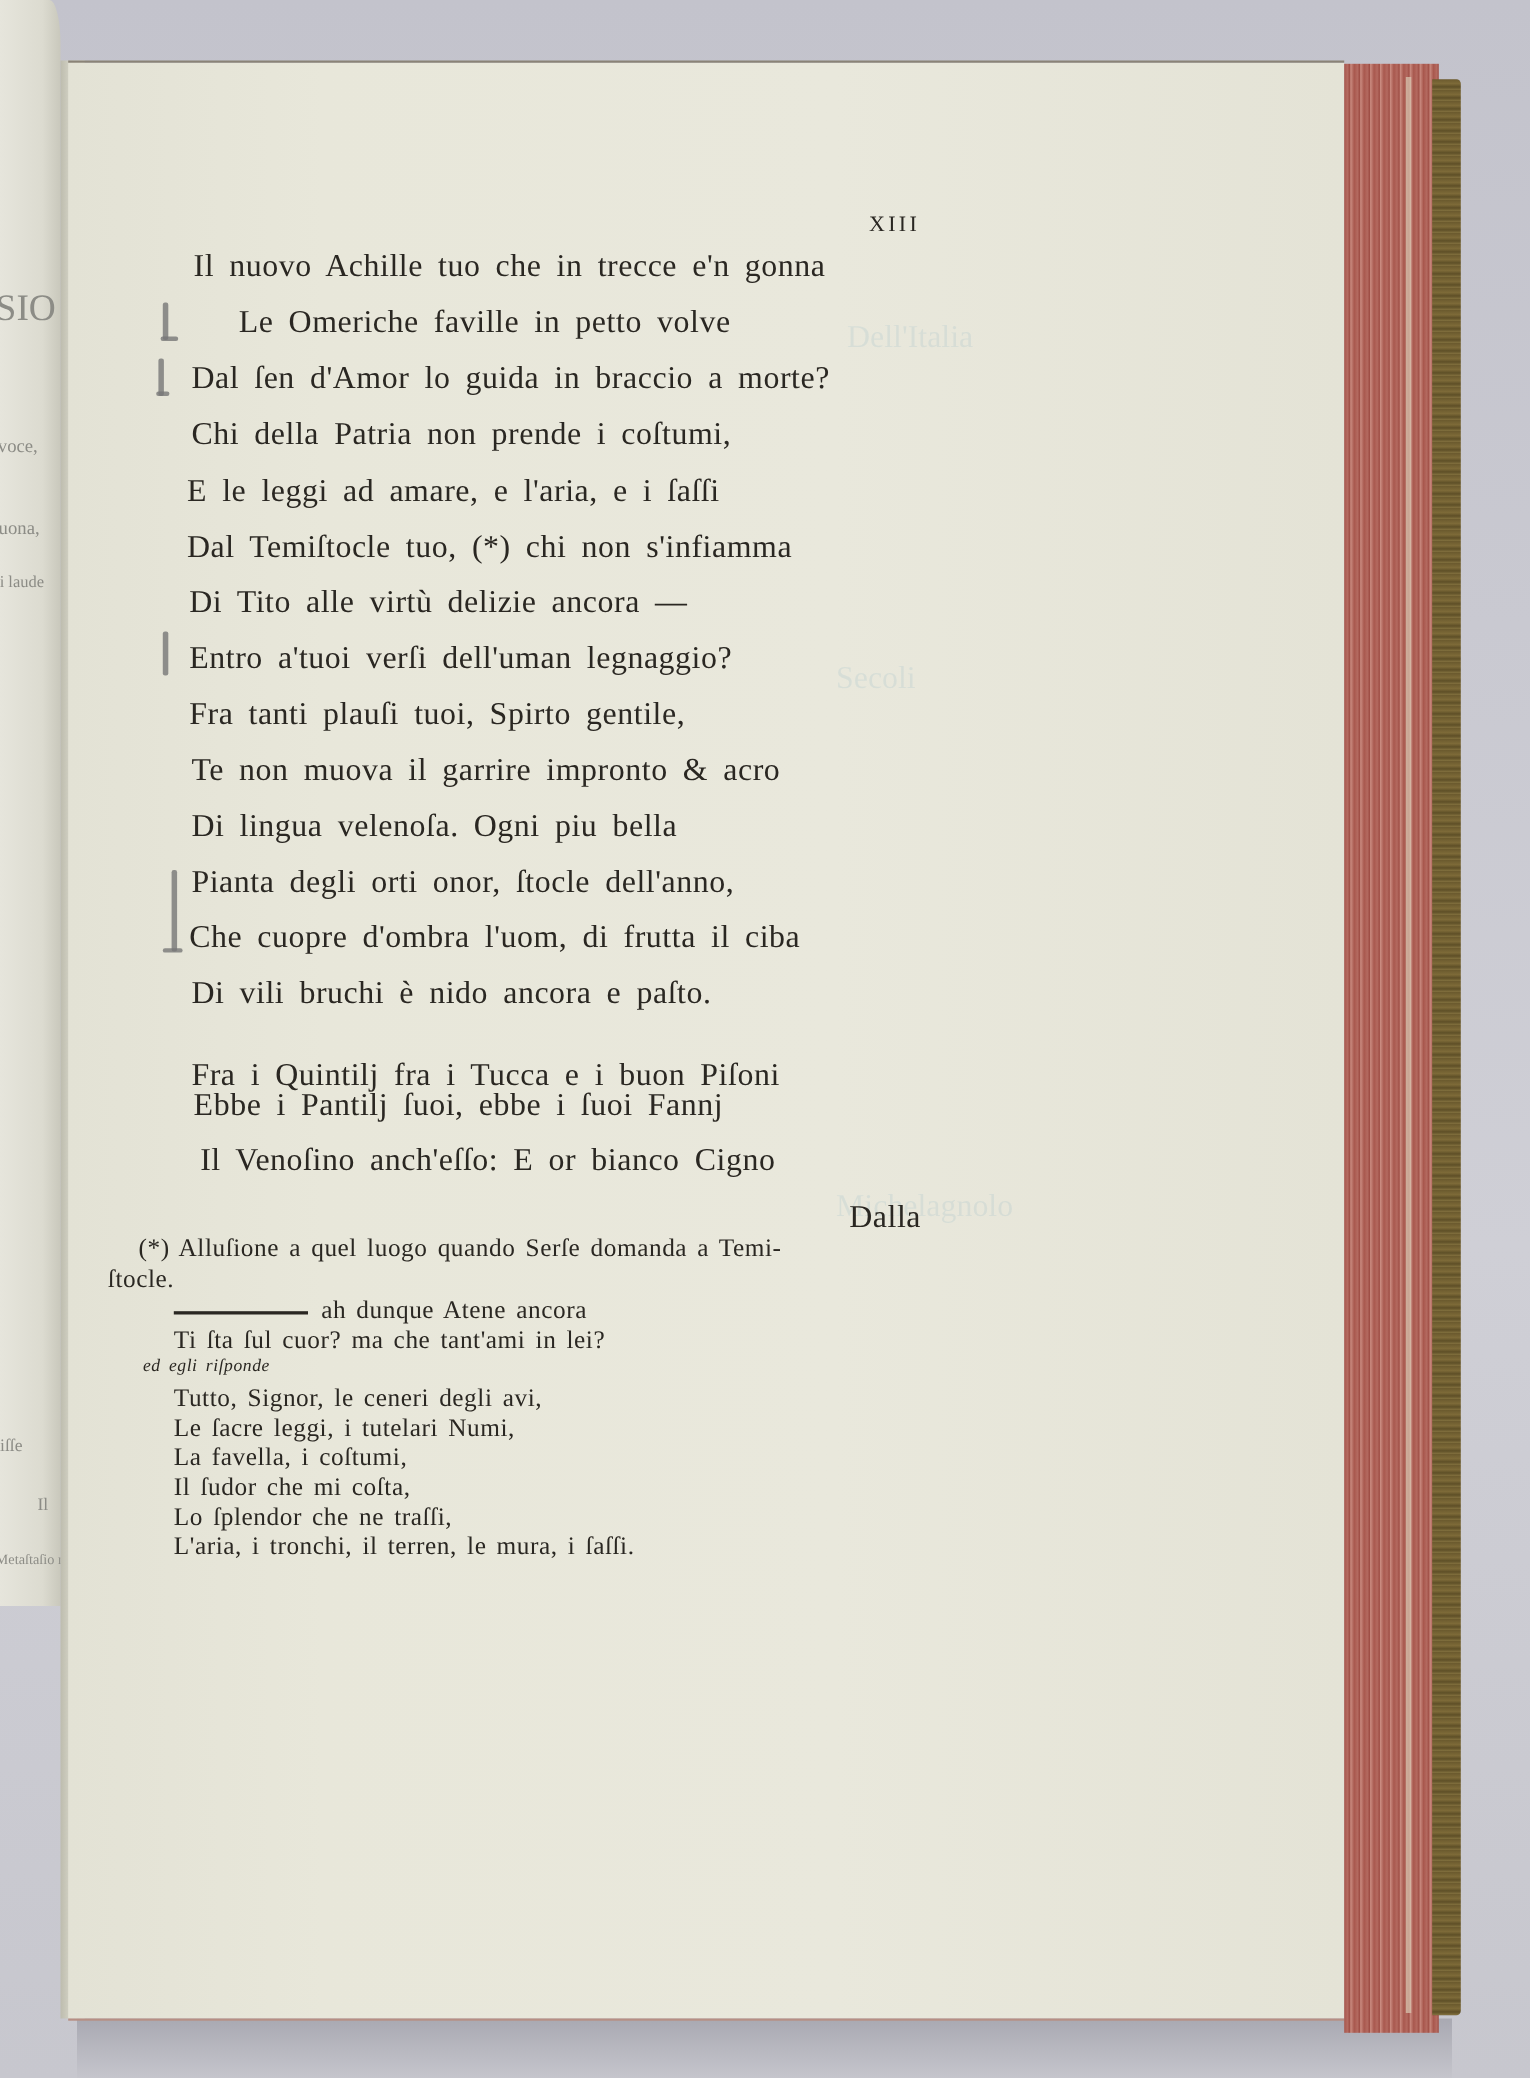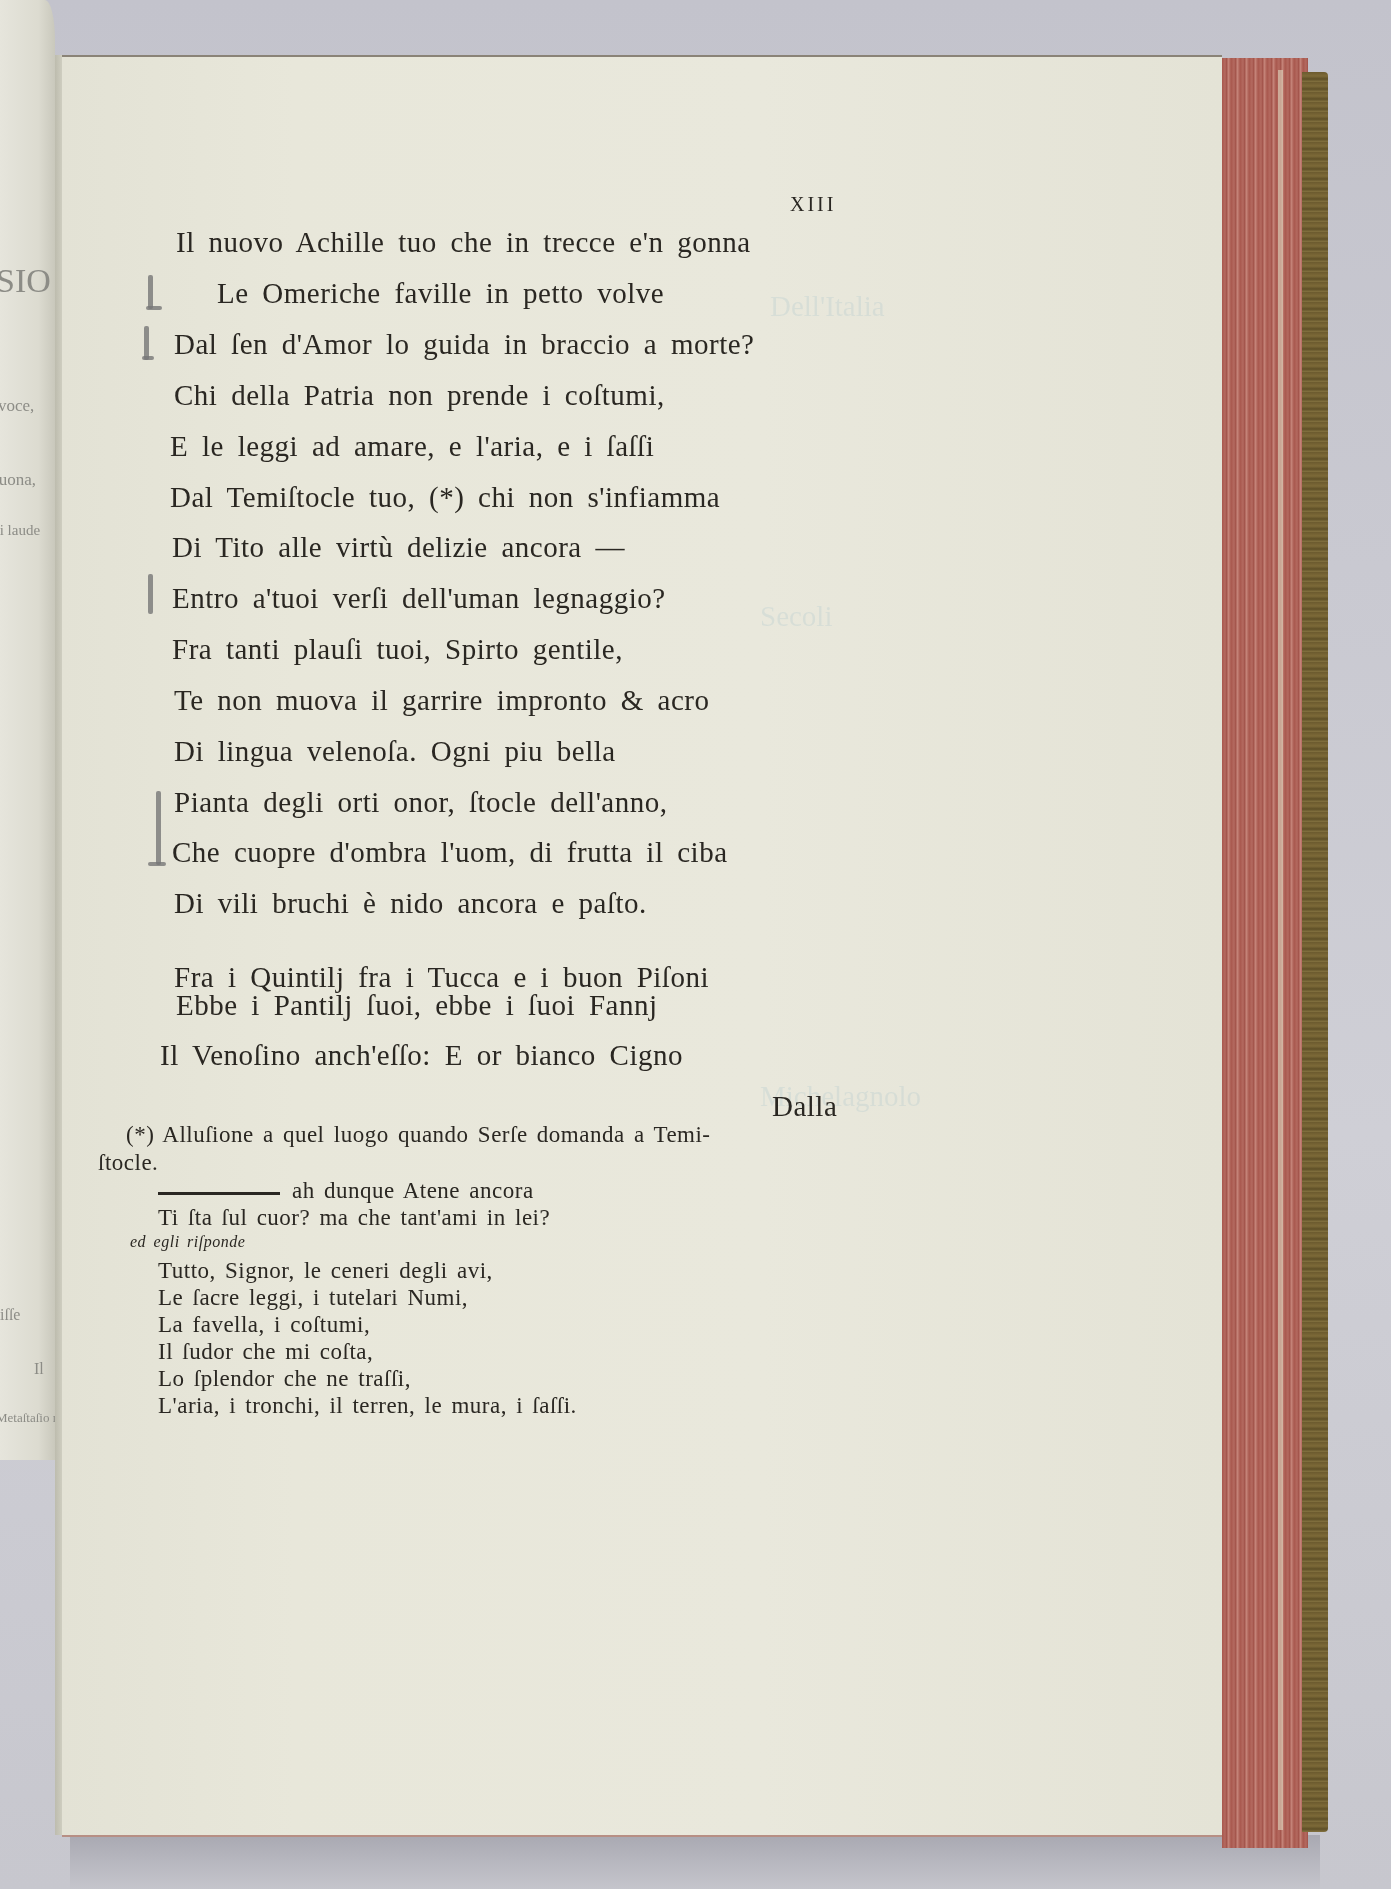--- a/index.html
+++ b/index.html
@@ -92,21 +92,21 @@
 <div class="line verse" style="left:172px;top:531px;">Di Tito alle virtù delizie ancora —</div>
 <div class="line verse" style="left:172px;top:582px;">Entro a'tuoi verſi dell'uman legnaggio?</div>
 <div class="line verse" style="left:172px;top:633px;">Fra tanti plauſi tuoi, Spirto gentile,</div>
 <div class="line verse" style="left:174px;top:684px;">Te non muova il garrire impronto &amp; acro</div>
 <div class="line verse" style="left:174px;top:735px;">Di lingua velenoſa. Ogni piu bella</div>
 <div class="line verse" style="left:174px;top:786px;">Pianta degli orti onor, ſtocle dell'anno,</div>
 <div class="line verse" style="left:172px;top:836px;">Che cuopre d'ombra l'uom, di frutta il ciba</div>
 <div class="line verse" style="left:174px;top:887px;">Di vili bruchi è nido ancora e paſto.</div>
 <div class="line verse" style="left:174px;top:938px;margin-top:23px;">Fra i Quintilj fra i Tucca e i buon Piſoni</div>
 <div class="line verse" style="left:176px;top:989px;">Ebbe i Pantilj ſuoi, ebbe i ſuoi Fannj</div>
-<div class="line verse" style="left:160px;top:1039px;">Il Venoſino anch'eſſo: E or bianco Cigno</div>
+<div class="line verse" style="left:182px;top:1039px;">Il Venoſino anch'eſſo: E or bianco Cigno</div>
 
 <div class="line verse" style="left:772px;top:1090px;">Dalla</div>
 
 <div class="line note" style="left:126px;top:1122px;">(*) Alluſione a quel luogo quando Serſe domanda a Temi-</div>
 <div class="line note" style="left:98px;top:1150px;">ſtocle.</div>
 <div class="rule" style="left:158px;top:1192px;width:122px;"></div>
 <div class="line note" style="left:292px;top:1178px;">ah dunque Atene ancora</div>
 <div class="line note" style="left:158px;top:1205px;">Ti ſta ſul cuor? ma che tant'ami in lei?</div>
 <div class="line note italic" style="left:130px;top:1233px;font-size:16px;">ed egli riſponde</div>
 <div class="line note" style="left:158px;top:1258px;">Tutto, Signor, le ceneri degli avi,</div>

